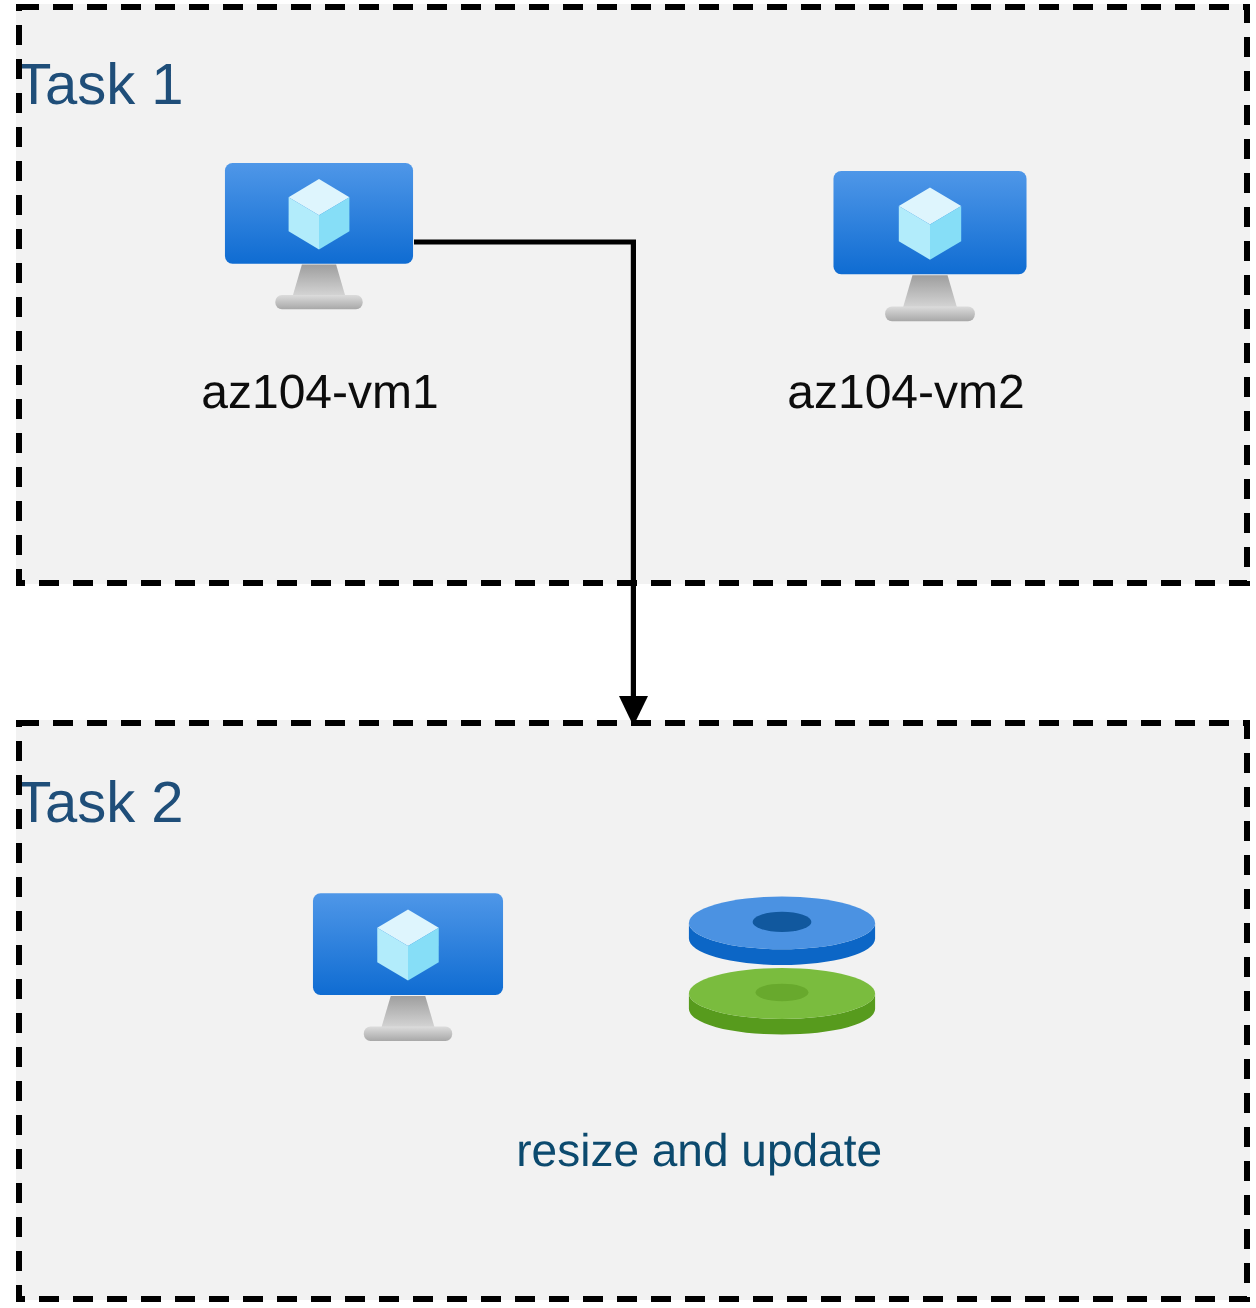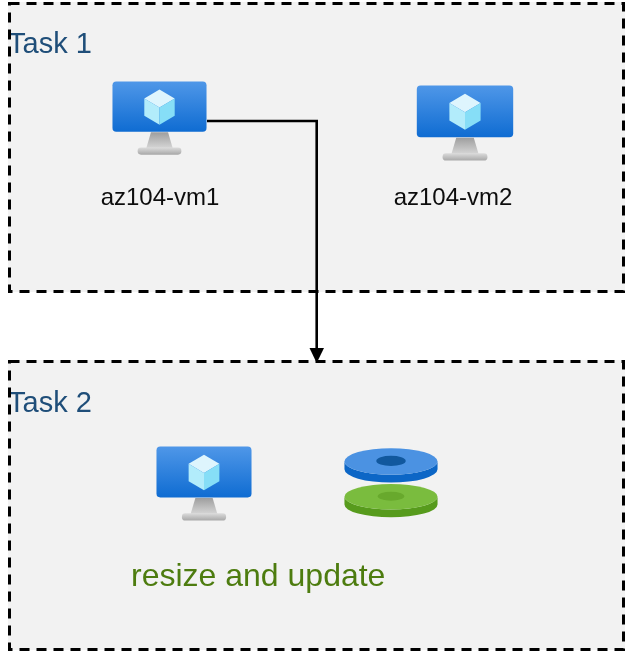--- a/index.html
+++ b/index.html
@@ -16,22 +16,22 @@
   }
   .task-title.t1{top:27px;}
   .task-title.t2{top:386px;}
   .label{
     position:absolute;text-align:center;color:#0d0d0d;
     font-size:24px;line-height:38px;white-space:nowrap;
   }
   .label.vm1{left:35px;top:178px;width:250px;}
   .label.vm2{left:328px;top:178px;width:250px;}
   .caption{
-    position:absolute;left:131px;top:556px;width:310px;text-align:left;
-    color:#4d7c0f;font-size:32px;line-height:38px;white-space:nowrap;
+    position:absolute;left:131px;top:556px;width:310px;text-align:right;
+    color:#0c4a6e;font-size:23px;line-height:38px;white-space:nowrap;
   }
   .icon{position:absolute;display:block;}
   .icon.vm1{left:112px;top:81px;width:95px;height:76px;}
   .icon.vm2{left:416px;top:85px;width:98px;height:78px;}
   .icon.vm3{left:156px;top:446px;width:96px;height:77px;}
   .icon.disks{left:342px;top:444px;width:98px;height:78px;}
   .overlay{
     position:absolute;left:0;top:0;width:628px;height:654px;
     pointer-events:none;z-index:5;
   }

